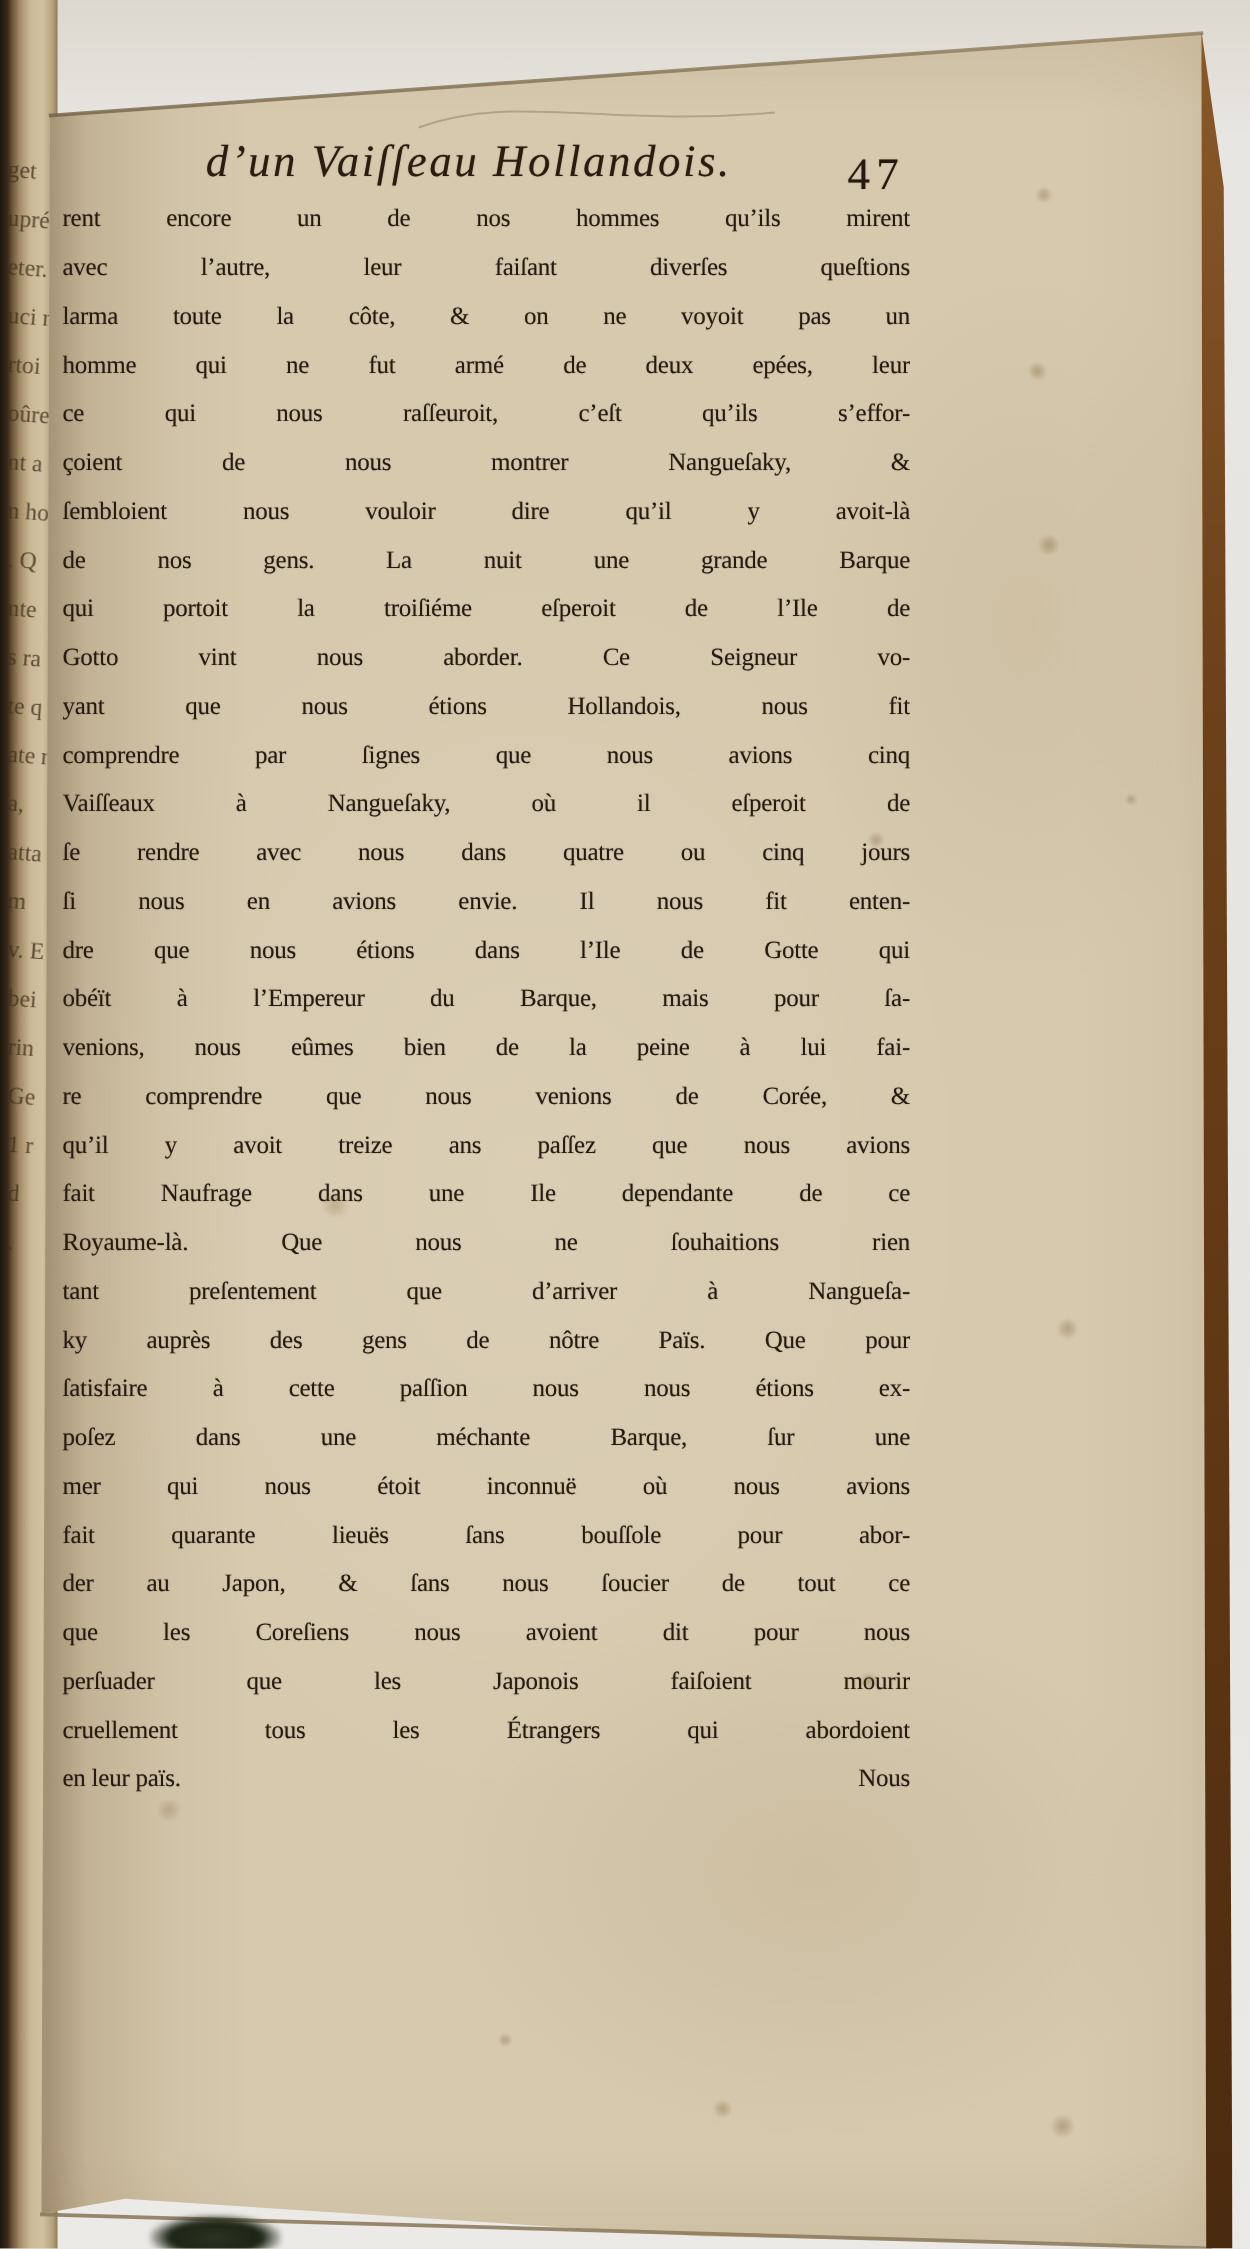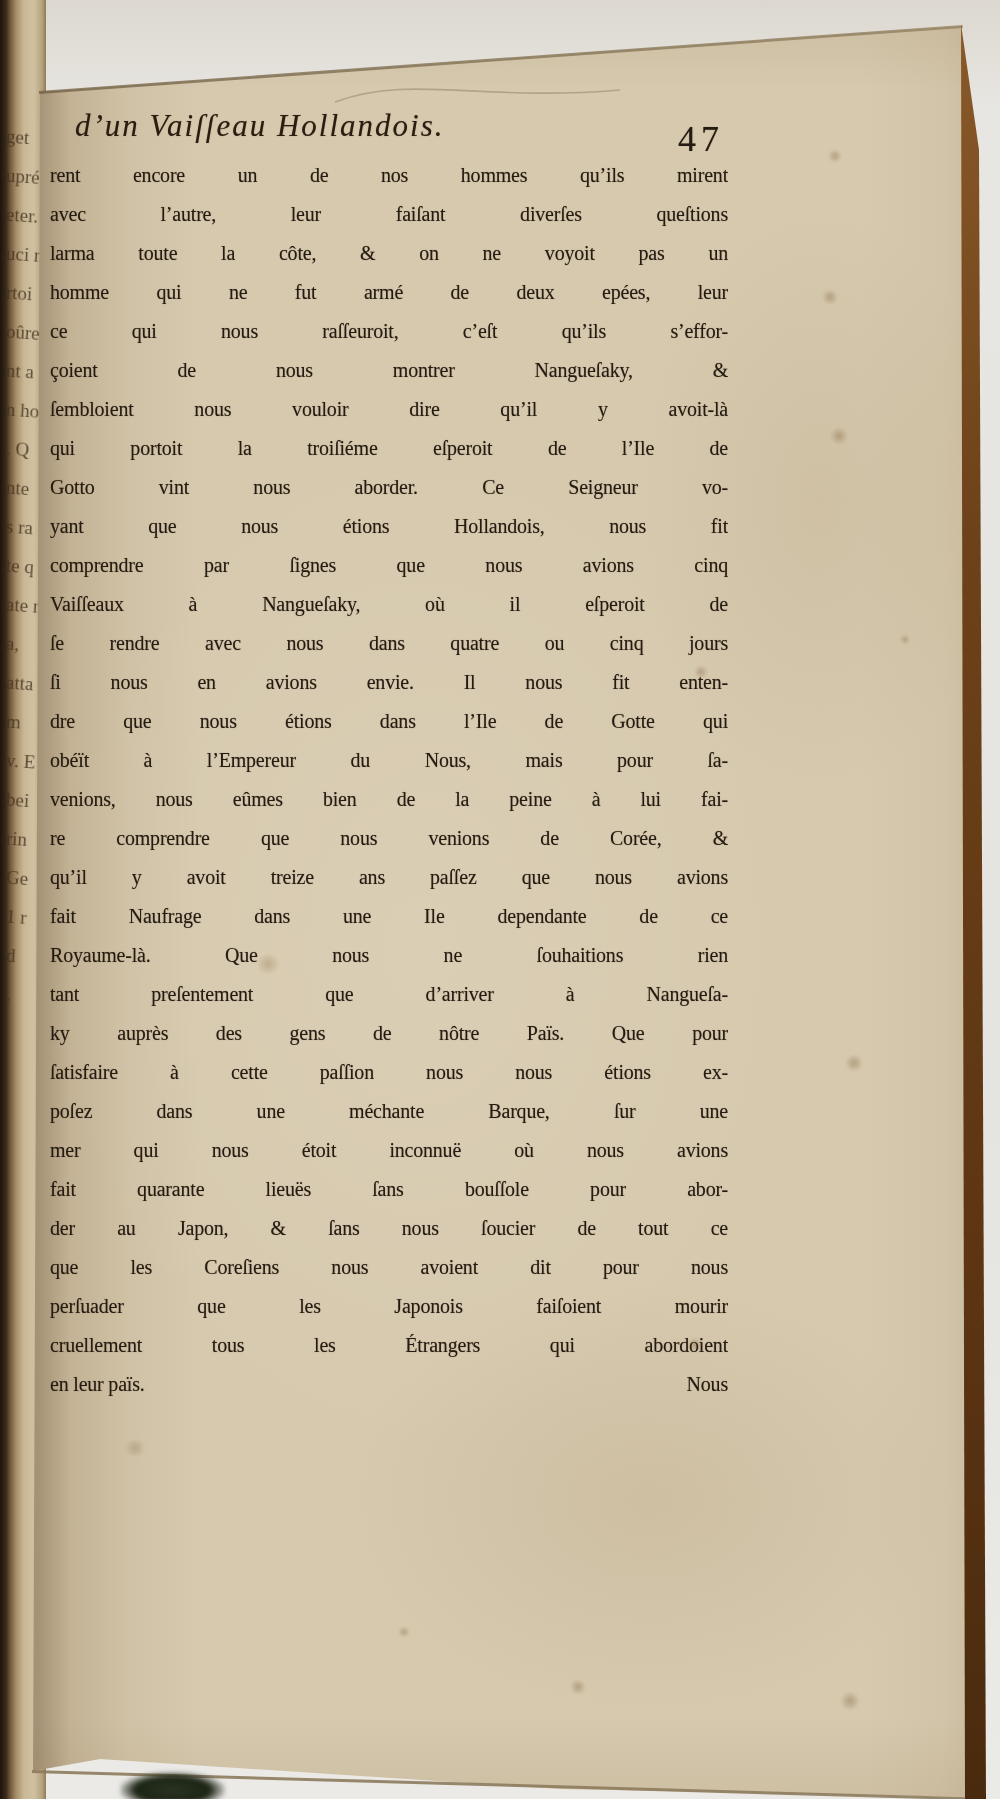--- a/index.html
+++ b/index.html
@@ -37,22 +37,22 @@
     background:linear-gradient(90deg,#6e5c40,#8f7c5c);opacity:.75;
     transform-origin:0 50%;transform:rotate(-4.09deg);
   }
   .edge-bottom{
     position:absolute;left:32px;top:1770px;width:938px;height:2.5px;
     background:#8d7b5d;opacity:.9;transform-origin:0 50%;transform:rotate(1.66deg);
   }
   .crease{position:absolute;left:330px;top:70px;}
   
   .running-title{
-    position:absolute;left:75px;top:108px;width:600px;text-align:left;
-    font-style:italic;font-size:31px;letter-spacing:2px;color:#2a1d10;
+    position:absolute;left:75px;top:108px;width:600px;text-align:center;
+    font-style:italic;font-size:36px;letter-spacing:2px;color:#2a1d10;
     text-shadow:0 0 1px rgba(42,29,16,.45);white-space:nowrap;
   }
   .page-number{
     position:absolute;left:678px;top:118px;font-size:36px;letter-spacing:5px;color:#241a0f;
     text-shadow:0 0 1px rgba(36,26,15,.45);
   }
   .text-block{
     position:absolute;left:50px;top:156px;width:678px;
     font-size:20px;line-height:39px;color:#251b10;letter-spacing:-.2px;
     text-shadow:0 0 1px rgba(37,27,16,.40);
@@ -115,29 +115,30 @@
     <div class="page-number">47</div>
 
     <div class="text-block">
       <div class="line fit" style="">rent encore un de nos hommes qu’ils mirent</div>
       <div class="line fit" style="">avec l’autre, leur faiſant diverſes queſtions</div>
       <div class="line fit" style="">larma toute la côte, &amp; on ne voyoit pas un</div>
       <div class="line fit" style="">homme qui ne fut armé de deux epées, leur</div>
       <div class="line fit" style="">ce qui nous raſſeuroit, c’eſt qu’ils s’effor-</div>
       <div class="line fit" style="">çoient de nous montrer Nangueſaky, &amp;</div>
       <div class="line fit" style="">ſembloient nous vouloir dire qu’il y avoit-là</div>
+      <div class="line fit" style="">de nos gens.  La nuit une grande Barque</div>
       <div class="line fit" style="">qui portoit la troiſiéme eſperoit de l’Ile de</div>
       <div class="line fit" style="">Gotto vint nous aborder.  Ce Seigneur vo-</div>
       <div class="line fit" style="">yant que nous étions Hollandois, nous fit</div>
       <div class="line fit" style="">comprendre par ſignes que nous avions cinq</div>
       <div class="line fit" style="">Vaiſſeaux à Nangueſaky, où il eſperoit de</div>
       <div class="line fit" style="">ſe rendre avec nous dans quatre ou cinq jours</div>
       <div class="line fit" style="">ſi nous en avions envie.  Il nous fit enten-</div>
       <div class="line fit" style="">dre que nous étions dans l’Ile de Gotte qui</div>
-      <div class="line fit" style="">obéït à l’Empereur du Nous, mais pour ſa-</div>
+      <div class="line fit" style="">obéït à l’Empereur du Barque, mais pour ſa-</div>
       <div class="line fit" style="">venions, nous eûmes bien de la peine à lui fai-</div>
       <div class="line fit" style="">re comprendre que nous venions de Corée, &amp;</div>
       <div class="line fit" style="">qu’il y avoit treize ans paſſez que nous avions</div>
       <div class="line fit" style="">fait Naufrage dans une Ile dependante de ce</div>
       <div class="line fit" style="">Royaume-là.  Que nous ne ſouhaitions rien</div>
       <div class="line fit" style="">tant preſentement que d’arriver à Nangueſa-</div>
       <div class="line fit" style="">ky auprès des gens de nôtre Païs.  Que pour</div>
       <div class="line fit" style="">ſatisfaire à cette paſſion nous nous étions ex-</div>
       <div class="line fit" style="">poſez dans une méchante Barque, ſur une</div>
       <div class="line fit" style="">mer qui nous étoit inconnuë où nous avions</div>

